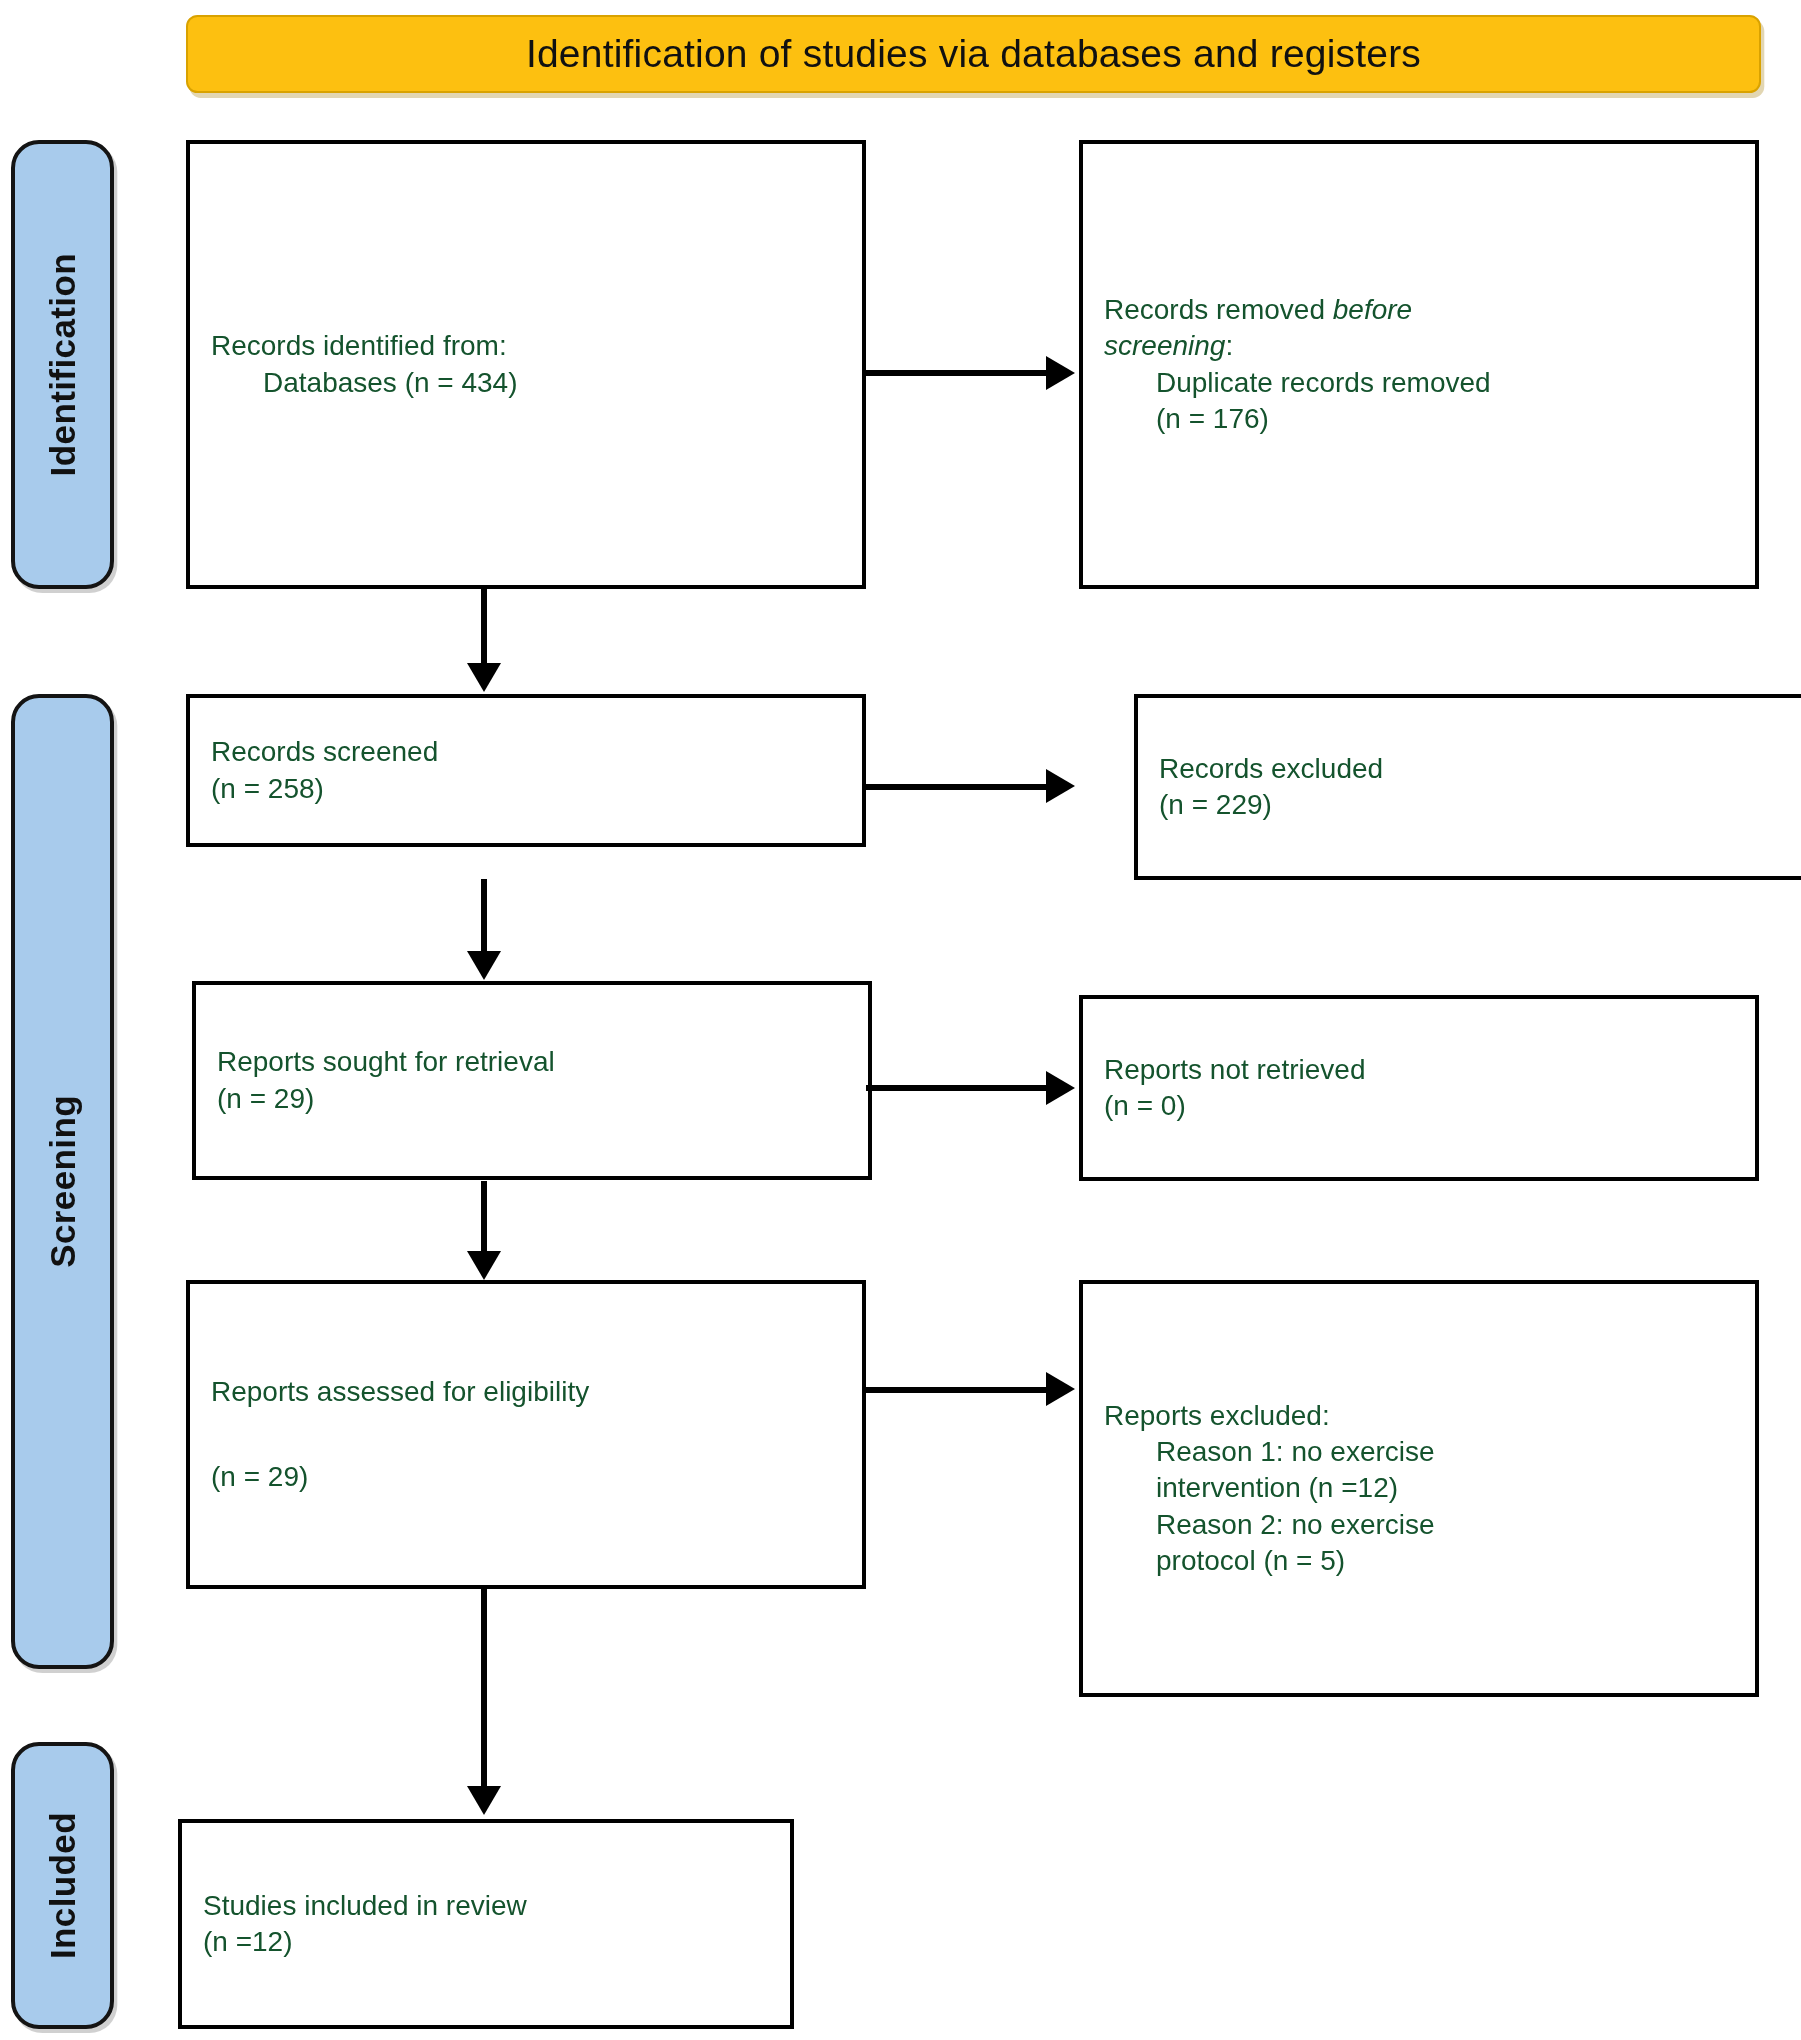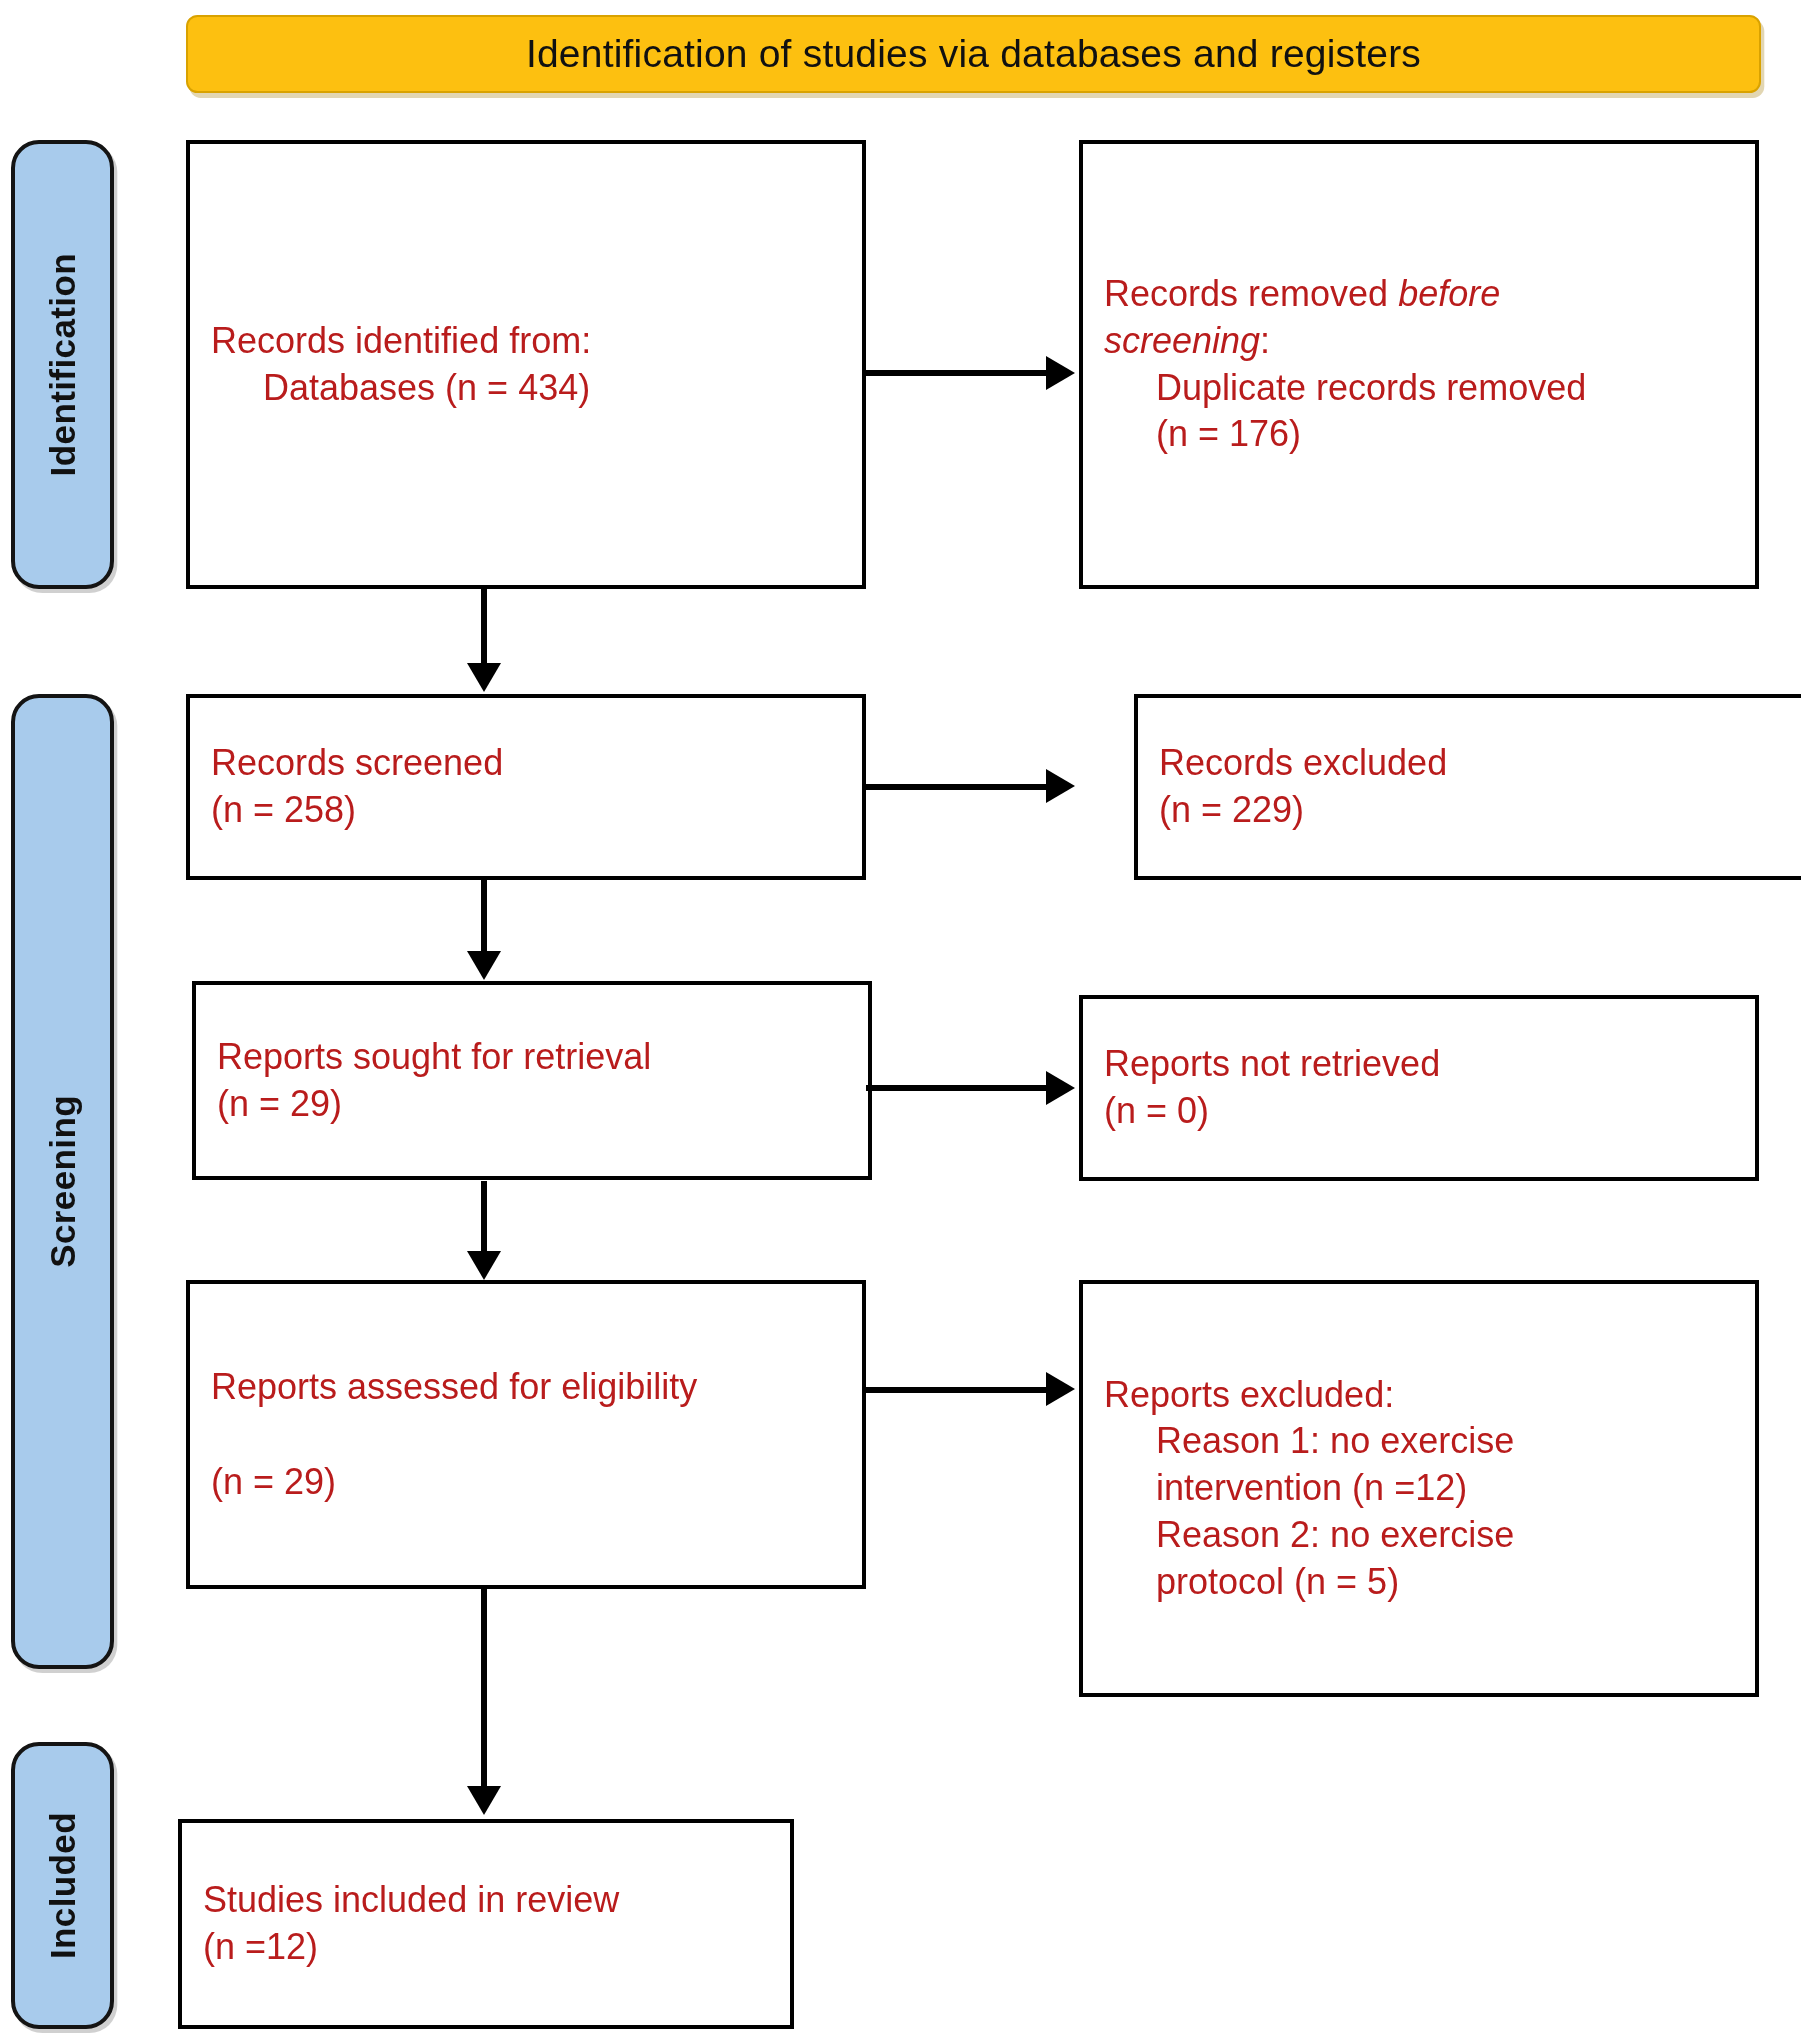--- a/index.html
+++ b/index.html
@@ -65,22 +65,22 @@
     position: absolute;
     background: #ffffff;
     border: 4.9px solid #000000;
     box-sizing: border-box;
     display: flex;
     flex-direction: column;
     justify-content: center;
     padding: 0 21px;
   }
   .node-box .line {
-    font-size: 36px;
-    color: #b91c1c;
+    font-size: 28px;
+    color: #14532d;
     line-height: 1.30;
     white-space: pre;
   }
   .node-box .line.indent { padding-left: 52px; }
   .node-box .line.wrap  { white-space: normal; }
 
   
   .conn {
     position: absolute;
     background: #000000;
@@ -134,21 +134,21 @@
     <div class="line indent">Duplicate records removed</div>
     <div class="line indent">(n = 176)</div>
   </div>
 
   <div class="conn h" style="left:866px; top:370px; width:181px;"></div>
   <div class="arrow-right" style="left:1046px; top:356px;"></div>
 
   <div class="conn v" style="left:481px; top:589px; height:76px;"></div>
   <div class="arrow-down" style="left:467px; top:663px;"></div>
 
-  <div class="node-box" style="left:186px; top:694px; width:680px; height:186px;">
+  <div class="node-box" style="left:186px; top:694px; width:680px; height:153px;">
     <div class="line">Records screened</div>
     <div class="line">(n = 258)</div>
   </div>
 
   <div class="node-box" style="left:1134px; top:694px; width:680px; height:186px;">
     <div class="line">Records excluded</div>
     <div class="line">(n = 229)</div>
   </div>
 
   <div class="conn h" style="left:866px; top:784px; width:181px;"></div>

